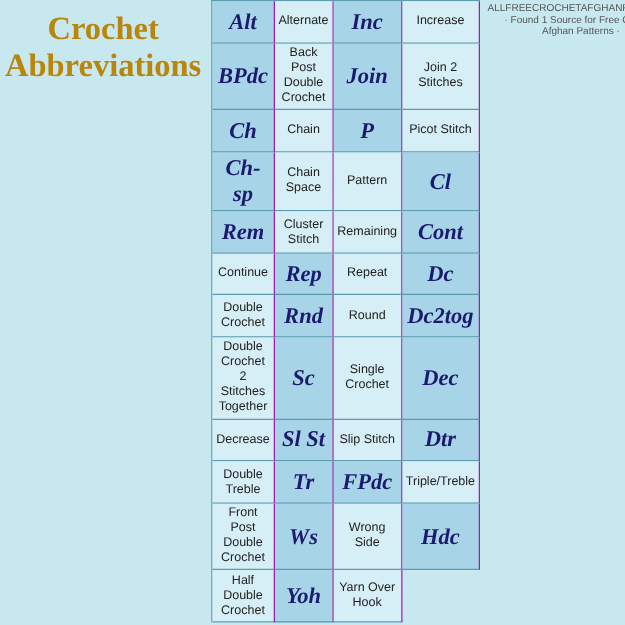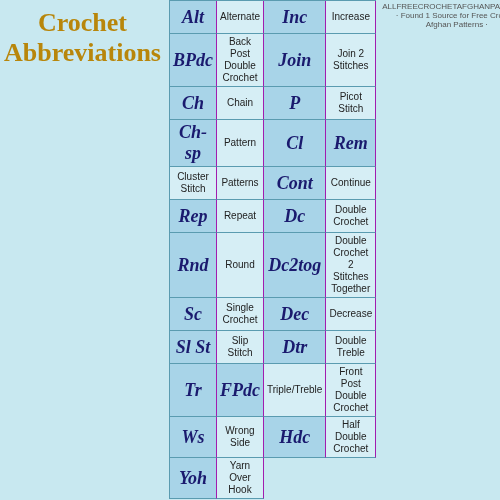--- a/index.html
+++ b/index.html
@@ -88,25 +88,26 @@
         <div class="cell desc">Increase</div>
         <div class="cell abbr">BPdc</div>
         <div class="cell desc">Back Post Double Crochet</div>
         <div class="cell abbr">Join</div>
         <div class="cell desc">Join 2 Stitches</div>
         <div class="cell abbr">Ch</div>
         <div class="cell desc">Chain</div>
         <div class="cell abbr">P</div>
         <div class="cell desc">Picot Stitch</div>
         <div class="cell abbr">Ch-sp</div>
+        <div class="cell desc">Chain Space</div>
         <div class="cell desc">Pattern</div>
         <div class="cell abbr">Cl</div>
         <div class="cell abbr">Rem</div>
         <div class="cell desc">Cluster Stitch</div>
-        <div class="cell desc">Patterns</div>
+        <div class="cell desc">Remaining</div>
         <div class="cell abbr">Cont</div>
         <div class="cell desc">Continue</div>
         <div class="cell abbr">Rep</div>
         <div class="cell desc">Repeat</div>
         <div class="cell abbr">Dc</div>
         <div class="cell desc">Double Crochet</div>
         <div class="cell abbr">Rnd</div>
         <div class="cell desc">Round</div>
         <div class="cell abbr">Dc2tog</div>
         <div class="cell desc">Double Crochet 2 Stitches Together</div>

